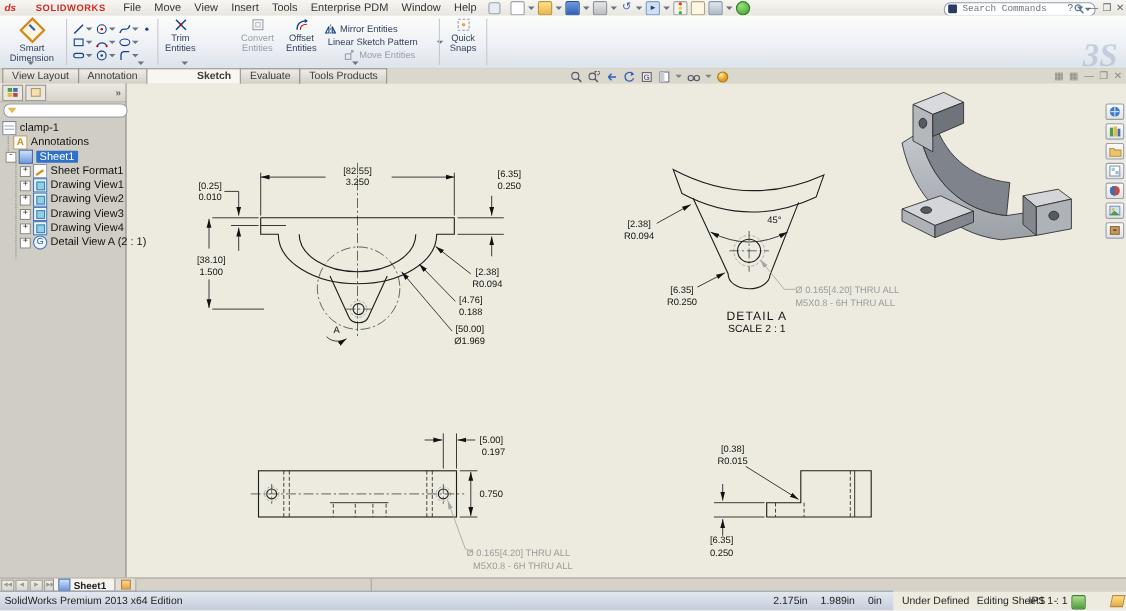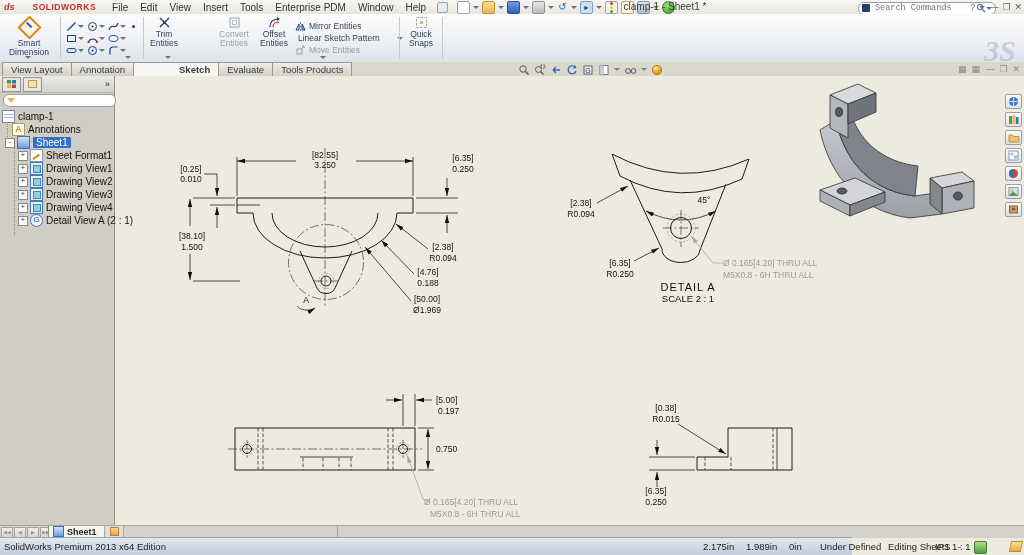--- a/index.html
+++ b/index.html
@@ -46,21 +46,21 @@
   .rbtn .lbl{margin-top:1px;}
   .rbtn.dis{color:#9aa0a8;margin-left:31px;}
   .bigbtn{width:54px;}
   .diamond{width:13px;height:13px;border:2px solid #d4881c;transform:rotate(45deg);margin:3px 0 2px 0;position:relative;background:#fdf4e2;}
   .diamond i{position:absolute;left:1px;top:4px;width:7px;height:1.5px;background:#2f5fb8;}
   .skgrid{display:flex;flex-direction:column;justify-content:center;gap:1px;padding:1px 2px;}
   .skrow{display:flex;align-items:center;gap:1px;}
   .ski{display:flex;align-items:center;gap:1px;padding:0 1px;}
   .colgrp{display:flex;flex-direction:column;justify-content:center;gap:1px;padding:0 2px;}
   .colrow{display:flex;align-items:center;gap:3px;font-size:8.5px;color:#33435e;line-height:10px;white-space:nowrap;}
-  .colrow.dis{color:#9aa0a8;}
+  .colrow.dis{color:#9aa0a8;justify-content:center;}
   .flyout{position:absolute;top:56px;}
   .watermark{position:absolute;right:8px;top:20px;font-size:30px;font-style:italic;font-weight:bold;color:rgba(150,168,190,.45);font-family:"Liberation Serif",serif;}
 
   
   .tabrow{position:absolute;left:0;top:62px;width:1024px;height:14px;background:#dad7cc;}
   .tabs{position:absolute;left:2px;top:0;display:flex;height:14px;}
   .tab{padding:1px 8px 0 8px;font-size:9.5px;color:#3a3a3a;background:linear-gradient(#efeee9,#d2cfc6);
        border:1px solid #9a978e;border-bottom:none;margin-right:-1px;}
   .tab.active{background:#f7f6f1;font-weight:bold;position:relative;z-index:2;padding-left:45px;}
   .hud{position:absolute;left:518px;top:1px;display:flex;align-items:center;gap:4px;height:13px;}
@@ -115,37 +115,37 @@
   .navs{position:absolute;left:1px;top:1px;display:flex;gap:1px;}
   .nav{width:10px;height:9px;border:1px solid #a9a69d;background:linear-gradient(#f0efea,#d8d5cc);color:#9a978e;font-size:5px;line-height:9px;text-align:center;}
   .stab{position:absolute;left:48px;top:0;height:11px;background:#f4f3ee;border:1px solid #8f8d85;border-top:none;padding:0 7px 0 4px;display:flex;align-items:center;font-weight:bold;font-size:9px;}
   .stab .ticon{width:9px;height:9px;margin-right:3px;}
   .addtab{position:absolute;left:104px;top:0;height:11px;width:18px;background:#e2dfd6;border:1px solid #a9a69d;border-top:none;display:flex;align-items:center;justify-content:center;}
   .addtab i{width:7px;height:7px;background:linear-gradient(#ffd98a,#e8a23e);border:1px solid #b9813f;}
   .sheetdiv{position:absolute;left:337px;top:0;height:12px;width:1px;background:#a9a69d;}
 
   
   .statusbar{position:absolute;left:0;top:537px;width:812px;height:18px;
-    background:linear-gradient(#e3e8f0,#c2cbd9);border-top:1px solid #98a3b3;font-size:9.5px;color:#1d1d1d;padding-left:40px;}
+    background:linear-gradient(#e3e8f0,#c2cbd9);border-top:1px solid #98a3b3;font-size:9.5px;color:#1d1d1d;}
   .statusbar span{position:absolute;top:3px;white-space:nowrap;}
   .sgrn{position:absolute;left:974px;top:3px;width:11px;height:11px;background:linear-gradient(#aee08e,#4f9e3f);border:1px solid #3c7c2f;border-radius:2px;}
   .syel{position:absolute;left:1010px;top:4px;width:10px;height:9px;background:linear-gradient(#ffe08a,#e8a93e);border:1px solid #b98a3f;transform:skewX(-12deg);}
 </style>
 </head>
 <body>
 
 <div id="app">
 
   <div class="menubar">
     <div class="logo">
       <span class="ds">ds</span>
       <span class="sw">SOLIDWORKS</span>
     </div>
     <span class="menu-item">File</span>
-    <span class="menu-item">Edit</span>
+    <span class="menu-item">Move</span>
     <span class="menu-item">View</span>
     <span class="menu-item">Insert</span>
     <span class="menu-item">Tools</span>
     <span class="menu-item">Enterprise PDM</span>
     <span class="menu-item">Window</span>
     <span class="menu-item">Help</span>
     <span class="pin"></span>
     <div class="qat">
       <span class="qi new"></span>
         <span class="dd"></span>
@@ -162,21 +162,20 @@
       <span class="qi light">
           <i style="background:#d33"></i>
           <i style="background:#ec3"></i>
           <i style="background:#4a4"></i>
         </span>
       <span class="qi props"></span>
       <span class="qi options"></span>
         <span class="dd"></span>
       <span class="qi helpguy"></span>
     </div>
-    <div class="win-title">clamp-1 - Sheet1 *</div>
     <div class="search">
       <span class="sqicon"></span>
       <input type="text" placeholder="Search Commands" style="">
       <svg width="10" height="10">
           <circle cx="4" cy="4" r="2.6" fill="none" stroke="#5b7ba6" stroke-width="1.2"></circle>
           <line x1="6" y1="6" x2="9" y2="9" stroke="#5b7ba6" stroke-width="1.4"></line>
         </svg>
       <span class="dd"></span>
     </div>
     <div class="mb-right">

